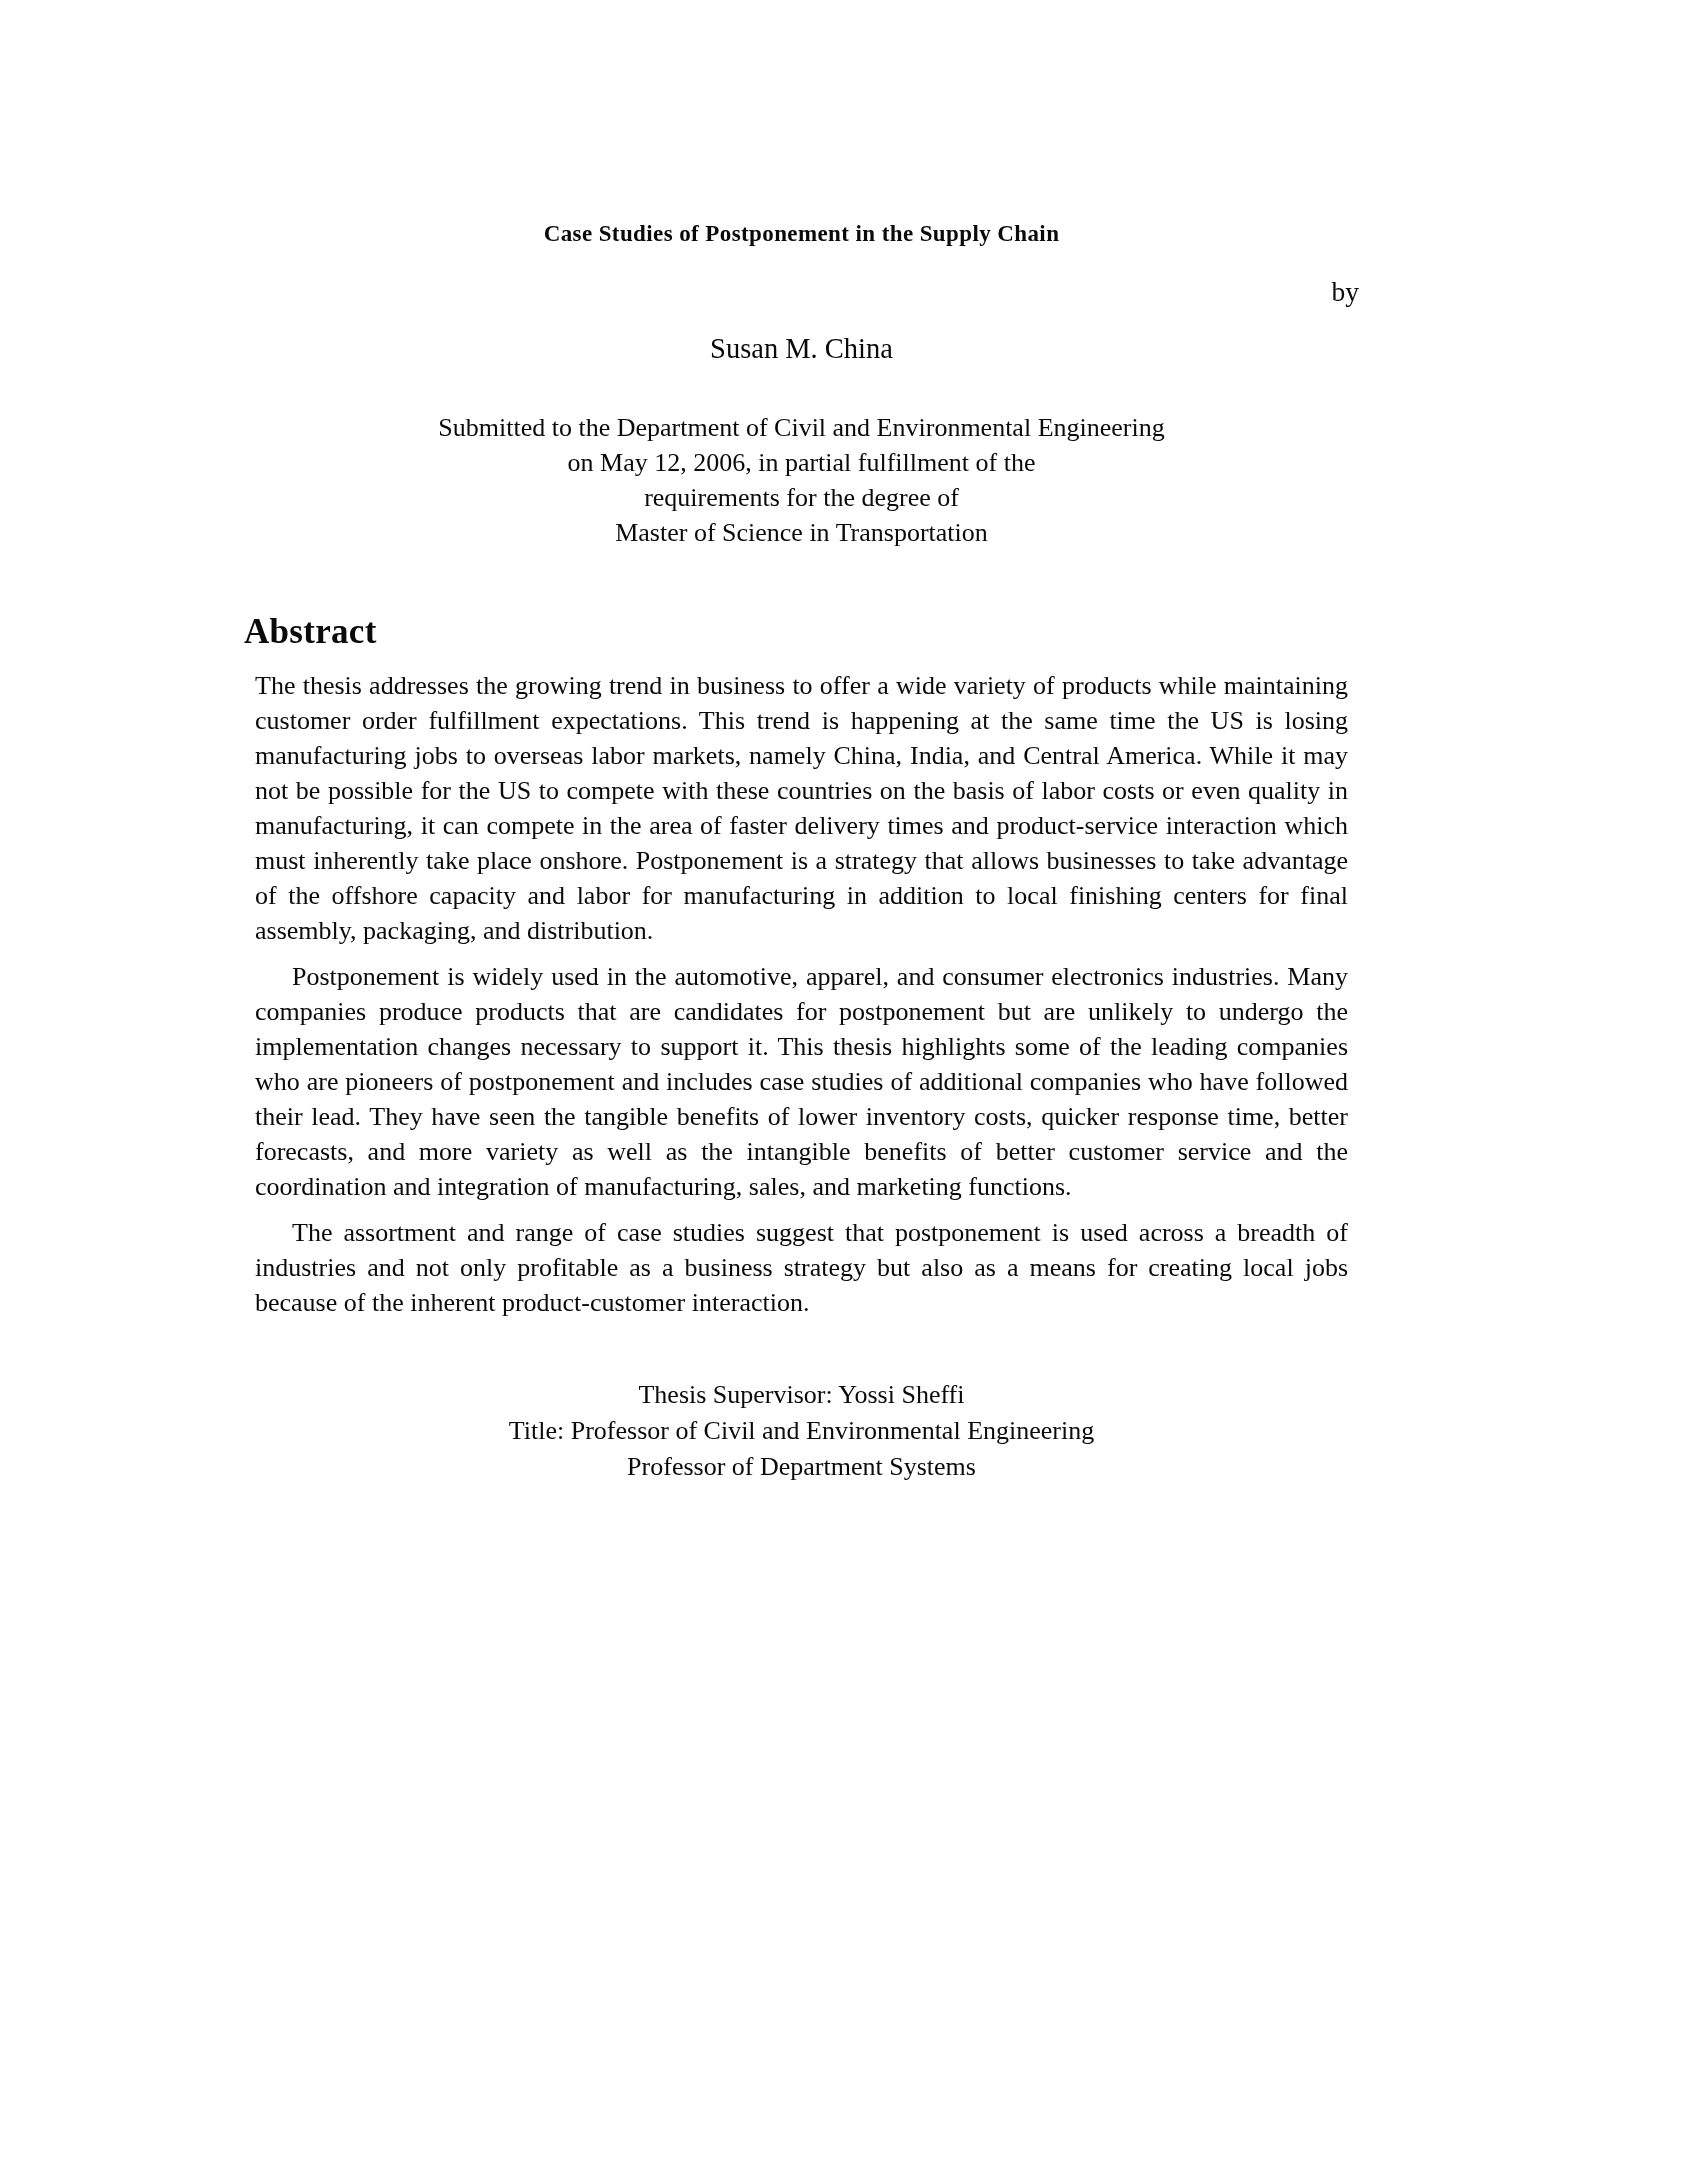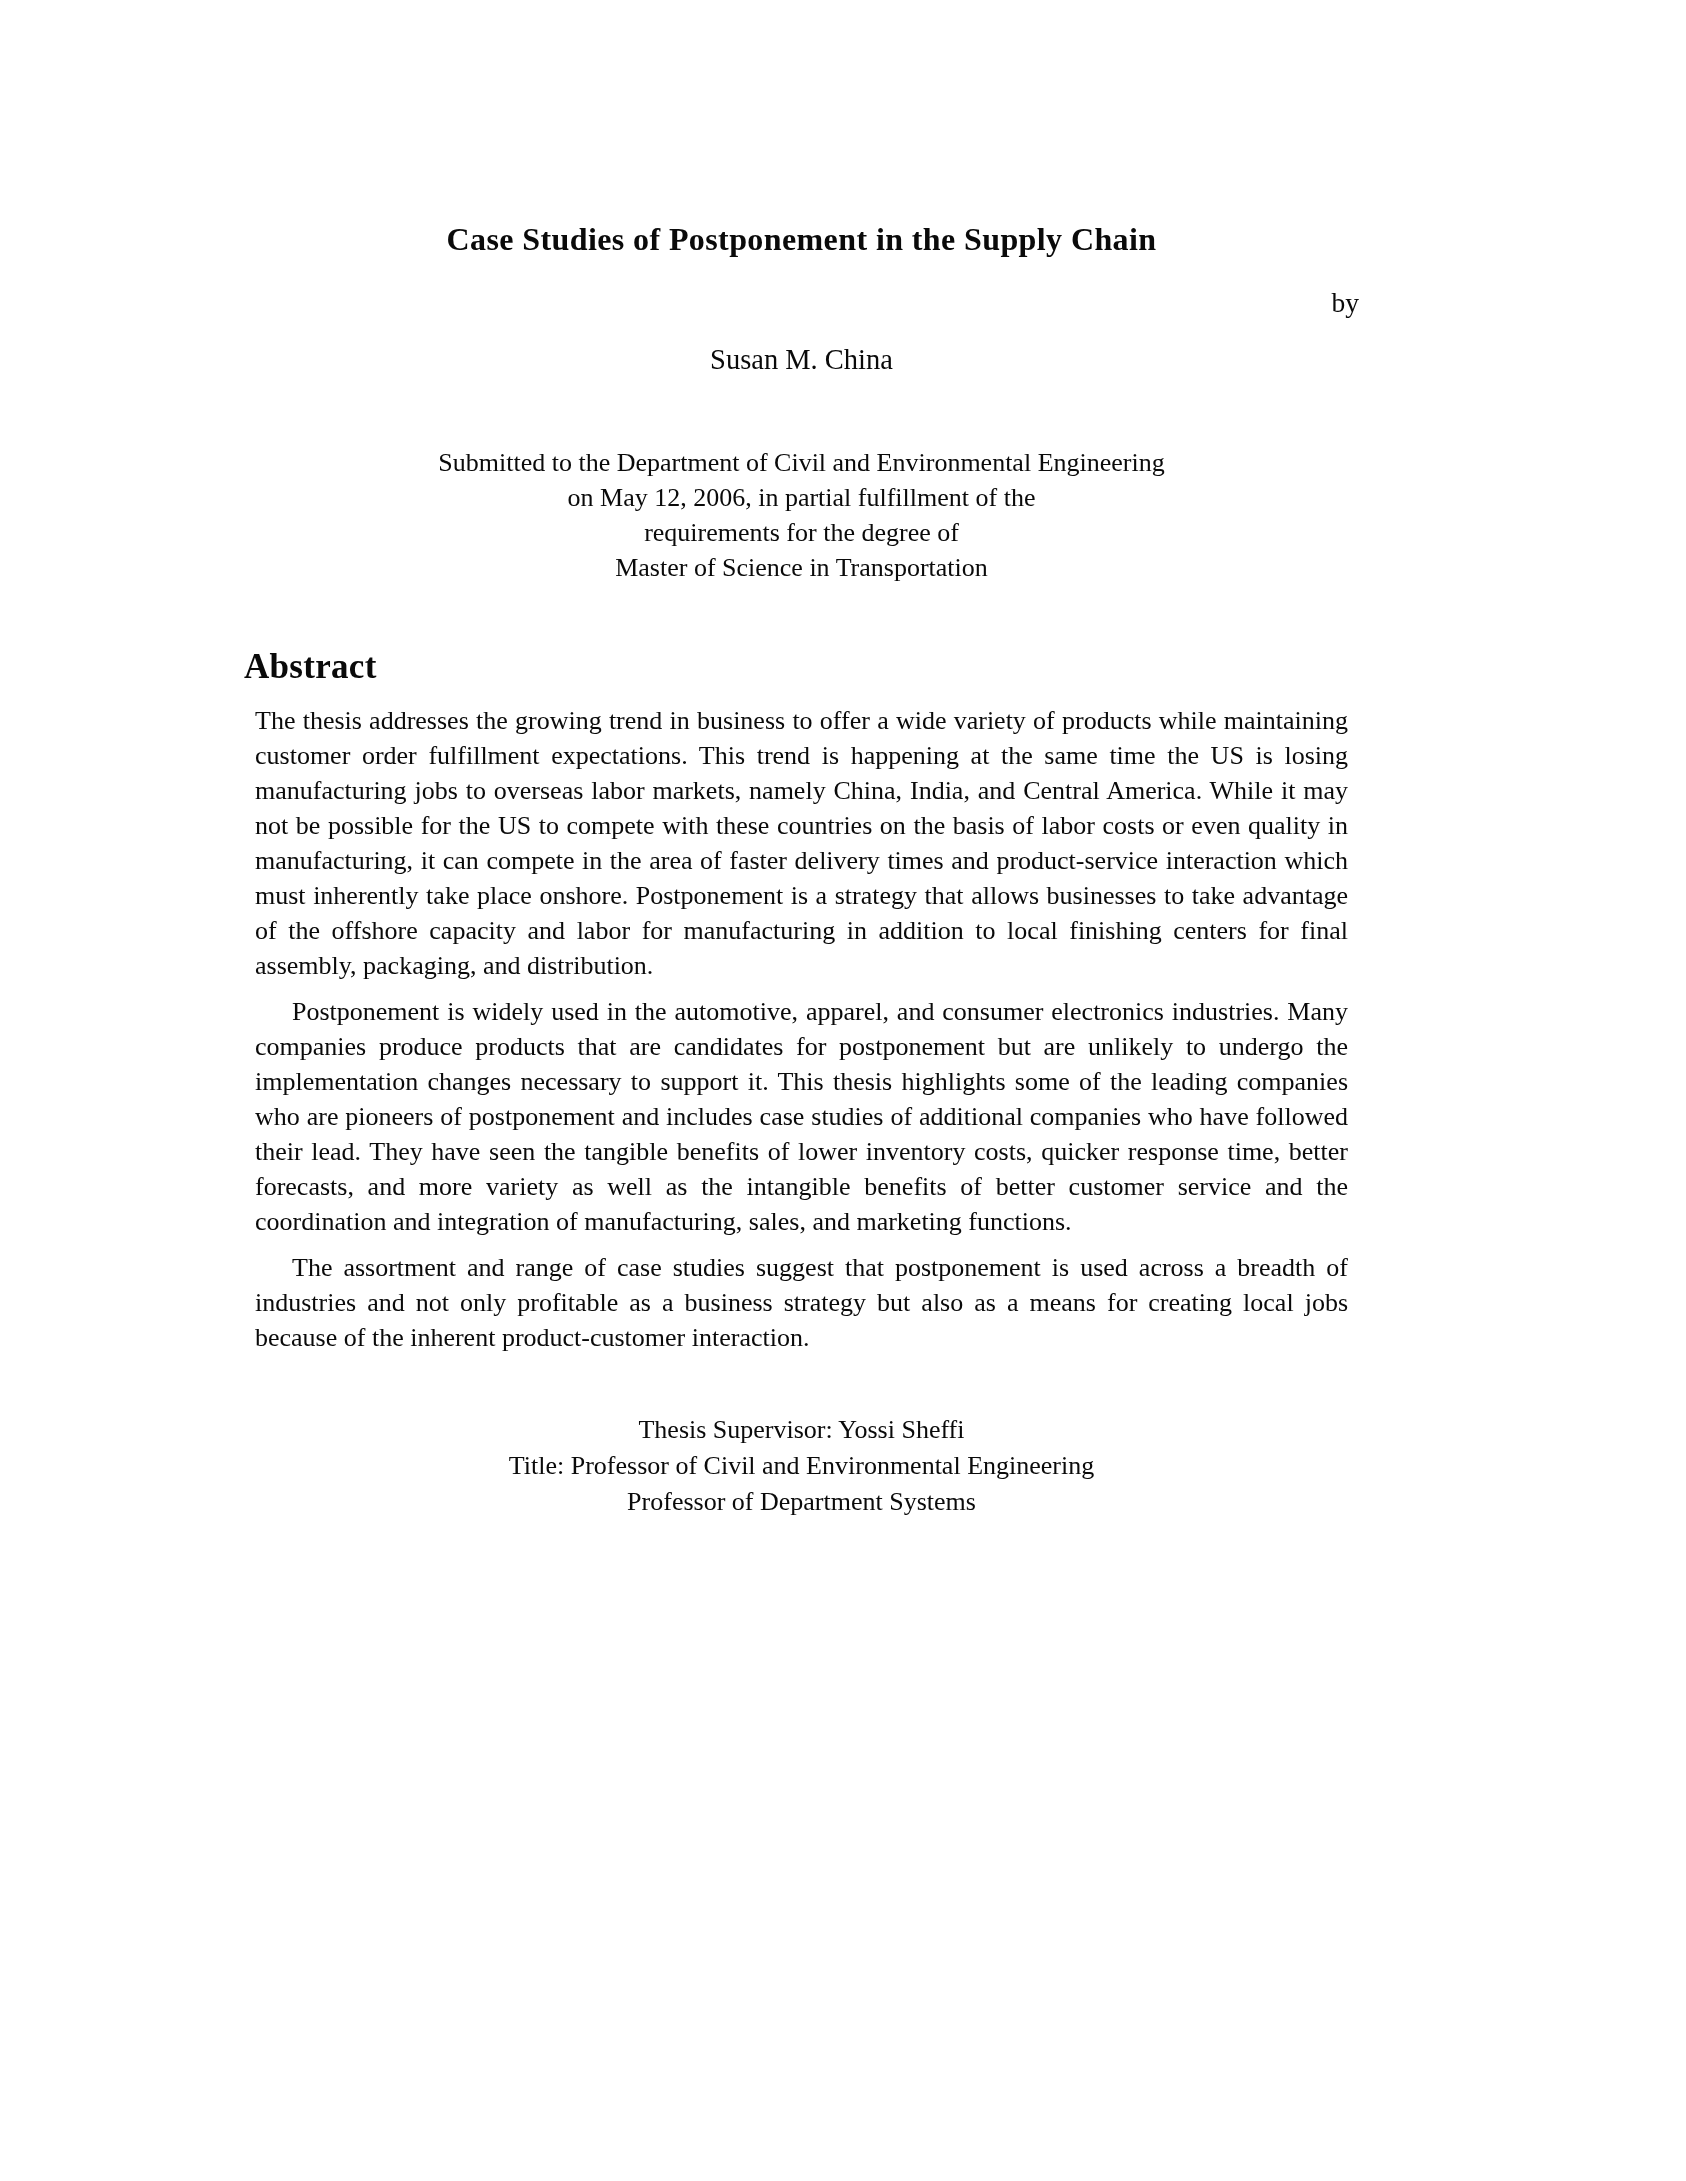--- a/index.html
+++ b/index.html
@@ -20,38 +20,38 @@
   .content {
     position: absolute;
     left: 244px;
     top: 0;
     width: 1115px;
   }
   .doc-title {
     margin-top: 220px;
     text-align: center;
     font-weight: bold;
-    font-size: 32px;
+    font-size: 23px;
     letter-spacing: 0.4px;
     line-height: 1.2;
   }
   .byline {
     margin-top: 27.5px;
     text-align: right;
     font-size: 27.5px;
     line-height: 1.2;
   }
   .author {
     margin-top: 24px;
     text-align: center;
     font-size: 28.5px;
     line-height: 1.2;
   }
   .submission {
-    margin-top: 68px;
+    margin-top: 44px;
     text-align: center;
     font-size: 26px;
     line-height: 35px;
   }
   .section-heading {
     margin-top: 61px;
     font-weight: bold;
     font-size: 35px;
     letter-spacing: 0.3px;
     line-height: 1.2;

